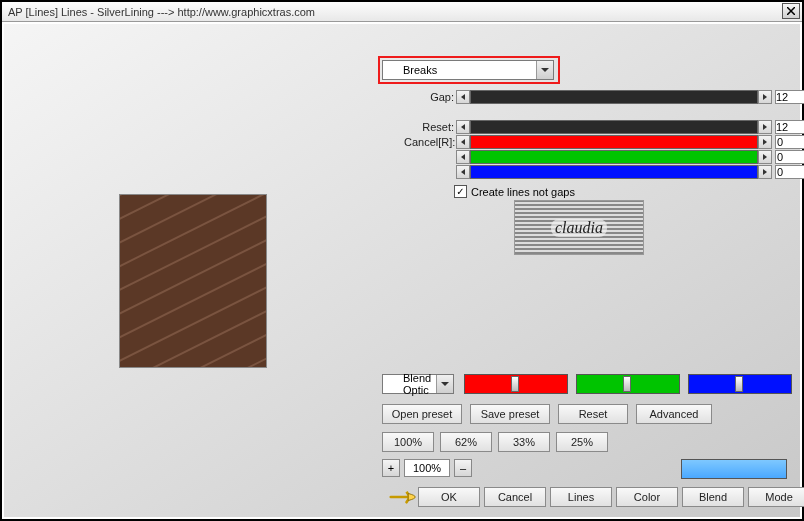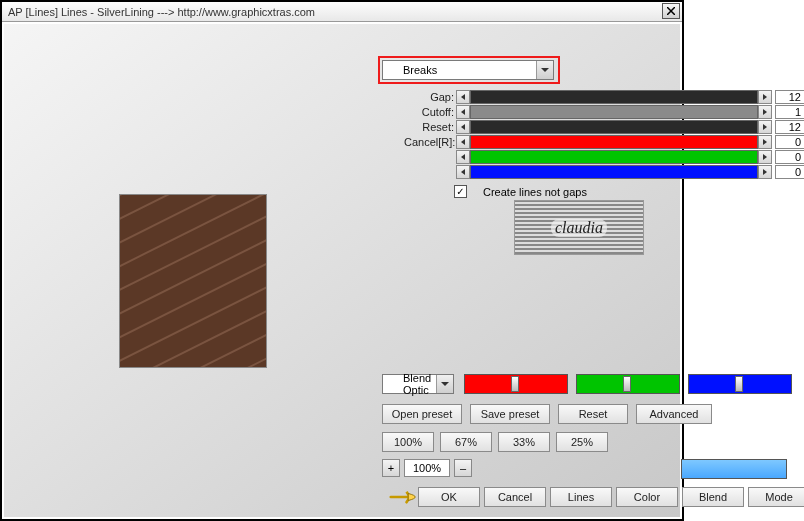--- a/index.html
+++ b/index.html
@@ -1,17 +1,17 @@
 <!DOCTYPE html>
 <html><head>
 <meta charset="utf-8">
 <style>
 * { box-sizing: border-box; margin: 0; padding: 0; font-family: Tahoma, Arial, sans-serif; font-size: 11px; }
 body { background: #fff; }
-.outer { border: 2px solid #000; width: 684px; height: 521px; position: relative; background: #fff; }
+.outer { border: 2px solid #000; width: 804px; height: 521px; position: relative; background: #fff; }
 .titlebar { height: 20px; background: linear-gradient(to bottom, #fdfdfd, #e8e8e8); border-bottom: 1px solid #999; display: flex; align-items: center; padding-left: 6px; position: relative; }
 .title-text { color: #333; }
 .close-btn { position: absolute; right: 2px; top: 1px; width: 18px; height: 16px; background: linear-gradient(to bottom, #f8f8f8, #d0d0d0); border: 1px solid #555; display: flex; align-items: center; justify-content: center; cursor: pointer; }
 .close-btn svg { width:8px; height:8px; }
 .body-area { position: absolute; top: 22px; left: 2px; right: 2px; bottom: 2px; background: linear-gradient(to bottom right, #f5f5f5, #c8c8c8); }
 .preview { position: absolute; left: 115px; top: 170px; width: 148px; height: 174px; background: #5b3826; border: 1px solid #888; overflow: hidden; }
 .preview-lines { position:absolute; inset:0; }
 
 .red-hilite { position: absolute; left: 374px; top: 32px; width: 182px; height: 28px; border: 2px solid #ef1b1b; z-index: 5; pointer-events:none;}
 
@@ -19,23 +19,23 @@
 .dropdown .arrow { position:absolute; right:0; top:0; bottom:0; width:17px; background: linear-gradient(to bottom,#f0f0f0,#cfcfcf); border-left:1px solid #999; display:flex; align-items:center; justify-content:center;}
 .dropdown .arrow::after{content:""; border-left:4px solid transparent; border-right:4px solid transparent; border-top:4px solid #333;}
 .breaks-dd { left: 378px; top: 36px; width: 172px; }
 
 .param-row { position: absolute; left: 400px; height: 14px; display: flex; align-items:center;justify-content:flex-end; }
 .param-label { width: 52px; text-align: right; color:#222; padding-right:2px;}
 .scroll-btn { width:14px; height:14px; background: linear-gradient(to bottom,#f4f4f4,#d6d6d6); border:1px solid #888; display:flex; align-items:center; justify-content:center; cursor: pointer;}
 .scroll-btn.l::after{content:""; border-top:3px solid transparent; border-bottom:3px solid transparent; border-right:4px solid #333;}
 .scroll-btn.r::after{content:""; border-top:3px solid transparent; border-bottom:3px solid transparent; border-left:4px solid #333;}
 .track { height:14px; border:1px solid #666; }
-.val-box { width:30px; height:14px; background:#fff; border:1px solid #888; margin-left:3px; text-align:right; padding-right:3px; line-height:12px;}
+.val-box { width:30px; height:14px; background:#fff; border:1px solid #888; margin-left:3px; text-align:right; padding-right:21px; line-height:12px;}
 
-.checkbox-row { position:absolute; left:450px; top:161px; display:flex; align-items:center; gap:16px;}
+.checkbox-row { position:absolute; left:450px; top:161px; display:flex; align-items:center; gap:4px;}
 .checkbox{ width:13px; height:13px; background:#fff; border:1px solid #555; display:flex; align-items:center; justify-content:center;}
 .checkbox.checked::after{content:"✓"; font-size:10px; line-height:10px; color:#000;}
 
 .logo-area { position:absolute; left:510px; top:176px; width:130px; height:55px; background: repeating-linear-gradient(0deg,#888 0,#888 2px,#ddd 2px,#ddd 4px); display:flex; align-items:center; justify-content:center; border:1px solid #999;text-align:center;}
 .logo-area span{ font-style:italic; font-family: 'Brush Script MT', cursive; font-size:16px; color:#222; background:rgba(240,240,240,0.7); padding:0 4px; border-radius:8px;}
 
 .blend-dd { left: 378px; top: 350px; width: 72px; }
 
 .btn { position:absolute; height:20px; background: linear-gradient(to bottom,#f9f9f9,#e1e1e1); border:1px solid #8a8a8a; display:flex; align-items:center; justify-content:center; cursor:pointer; color:#222; }
 
@@ -93,27 +93,20 @@
       <div class="arrow"></div>
     </div>
 
     <div class="param-row" style="top:66px">
       <div class="param-label">Gap:</div>
       <div class="scroll-btn l"></div>
       <div class="track" style="width: 288px; background: rgb(42, 42, 42);"></div>
       <div class="scroll-btn r"></div>
       <div class="val-box">12</div>
     </div>
-    <div class="param-row" style="top:81px">
-      <div class="param-label">Cutoff:</div>
-      <div class="scroll-btn l"></div>
-      <div class="track" style="width: 288px; background: rgb(138, 138, 138);"></div>
-      <div class="scroll-btn r"></div>
-      <div class="val-box">1</div>
-    </div>
     <div class="param-row" style="top:96px">
       <div class="param-label">Reset:</div>
       <div class="scroll-btn l"></div>
       <div class="track" style="width: 288px; background: rgb(42, 42, 42);"></div>
       <div class="scroll-btn r"></div>
       <div class="val-box">12</div>
     </div>
     <div class="param-row" style="top:111px">
       <div class="param-label">Cancel[R]:</div>
       <div class="scroll-btn l"></div>
@@ -159,21 +152,21 @@
     <div class="rgb-slider" style="left:684px; top:350px; width:104px; background:#0010ff">
         <div class="thumb" style="left:46px"></div>
       </div>
 
     <div class="btn" style="left:378px; top:380px; width:80px">Open preset</div>
     <div class="btn" style="left:466px; top:380px; width:80px">Save preset</div>
     <div class="btn" style="left:554px; top:380px; width:70px">Reset</div>
     <div class="btn" style="left:632px; top:380px; width:76px">Advanced</div>
 
     <div class="btn" style="left:378px; top:408px; width:52px">100%</div>
-    <div class="btn" style="left:436px; top:408px; width:52px">67%</div>
+    <div class="btn" style="left:436px; top:408px; width:52px">62%</div>
     <div class="btn" style="left:494px; top:408px; width:52px">33%</div>
     <div class="btn" style="left:552px; top:408px; width:52px">25%</div>
 
     <div class="zoom-row">
       <div class="zoom-btn">+</div>
       <div class="zoom-val">100%</div>
       <div class="zoom-btn">–</div>
     </div>
 
     <div class="color-swatch"></div>

